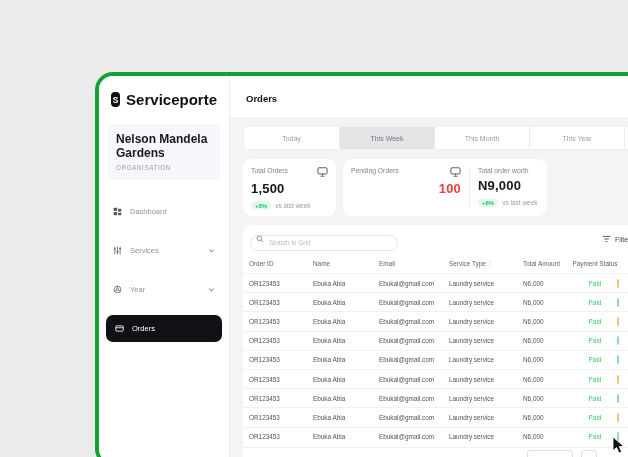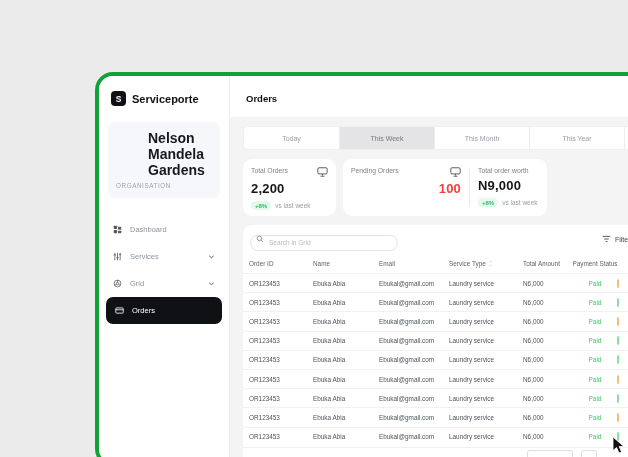--- a/index.html
+++ b/index.html
@@ -9,25 +9,25 @@
 
   .app-card { position:absolute; left:95px; top:72px; width:559px; height:395px;
     background:#fff; border:4px solid #10A333; border-radius:18px; overflow:hidden; display:flex; }
 
   
   .sidebar { flex:0 0 131px; width:131px; border-right:1px solid #EFEFF1; background:#fff;
     display:flex; flex-direction:column; }
   .brand { display:flex; align-items:center; gap:6px; padding:15px 12px 10px; }
   .brand-logo { width:15px; height:15px; background:#101114; color:#fff; border-radius:4px;
     font-size:8.5px; font-weight:bold; display:flex; align-items:center; justify-content:center; }
-  .brand-name { font-size:11px; font-weight:bold; color:#101114; }
+  .brand-name { font-size:15px; font-weight:bold; color:#101114; }
   .org-card { margin:6px 9px 0; background:#F6F7FA; border-radius:6px; padding:8px 8px 9px; }
-  .org-name { font-size:14px; font-weight:bold; color:#16181D;margin-left:32px; }
+  .org-name { font-size:12px; font-weight:bold; color:#16181D; }
   .org-label { margin-top:4px; font-size:6.3px; color:#9BA0A8; letter-spacing:.6px; }
-  .nav { margin-top:18px; display:flex; flex-direction:column; }
+  .nav { margin-top:18px; display:flex; flex-direction:column; gap:12px; }
   .nav-item { display:flex; align-items:center; gap:8px; padding:9px 14px;
     color:#8F949B; font-size:7.5px; cursor:pointer; }
   .nav-item .icn { line-height:0; color:#565B61; }
   .nav-item .chev { margin-left:auto; color:#8F949B; }
   .nav-item.active { background:#101114; color:#fff; border-radius:7px; margin:0 7px; padding:9px 9px; }
   .nav-item.active .icn { color:#fff; }
 
   
   .main { flex:1; display:flex; flex-direction:column; min-width:0; }
   .main-header { padding:17px 16px 13px; background:#fff; }
@@ -123,21 +123,21 @@
           <span class="icn chev"><svg width="7" height="7" viewBox="0 0 8 8" fill="none" stroke="currentColor" stroke-width="1.2">
               <path d="M1.5 3l2.5 2.5L6.5 3"></path>
             </svg></span>
         </div>
         <div class="nav-item">
           <span class="icn nav-icon"><svg viewBox="0 0 12 12" width="9" height="9" stroke="currentColor" fill="none" stroke-width="1">
               <circle cx="6" cy="6" r="4.5"></circle>
               <circle cx="6" cy="6" r="1.6"></circle>
               <path d="M6 1.5v3M2.1 8.3l2.5-1.4M9.9 8.3L7.4 6.9"></path>
             </svg></span>
-          <span>Grid</span>
+          <span>Year</span>
           <span class="icn chev"><svg width="7" height="7" viewBox="0 0 8 8" fill="none" stroke="currentColor" stroke-width="1.2">
               <path d="M1.5 3l2.5 2.5L6.5 3"></path>
             </svg></span>
         </div>
         <div class="nav-item active">
           <span class="icn nav-icon"><svg viewBox="0 0 12 12" width="9" height="9" stroke="currentColor" fill="none" stroke-width="1.1">
               <rect x="1" y="2.5" width="10" height="7" rx="1.2"></rect>
               <path d="M1 5h10"></path>
             </svg></span>
           <span>Orders</span>
@@ -162,21 +162,21 @@
 
       <div class="stats-row">
         <div class="stat-card">
             <div class="stat-top">
               <span class="stat-label">Total Orders</span>
               <span class="icn stat-icon"><svg viewBox="0 0 14 13" width="11" height="10" stroke="currentColor" fill="none" stroke-width="1.1">
                   <rect x="1" y="1" width="12" height="8" rx="1.5"></rect>
                   <path d="M7 9v2M4.5 12h5"></path>
                 </svg></span>
             </div>
-            <div class="stat-value">2,200</div>
+            <div class="stat-value">1,500</div>
             <div class="stat-bottom">
               <span class="stat-badge">+8%</span>
               <span class="stat-note">vs last week</span>
             </div>
           </div>
         <div class="stat-card stat-card-wide">
           <div class="stat-section stat-sec-a">
               <div class="stat-top">
                 <span class="stat-label">Pending Orders</span>
                 <span class="icn stat-icon"><svg viewBox="0 0 14 13" width="11" height="10" stroke="currentColor" fill="none" stroke-width="1.1">

